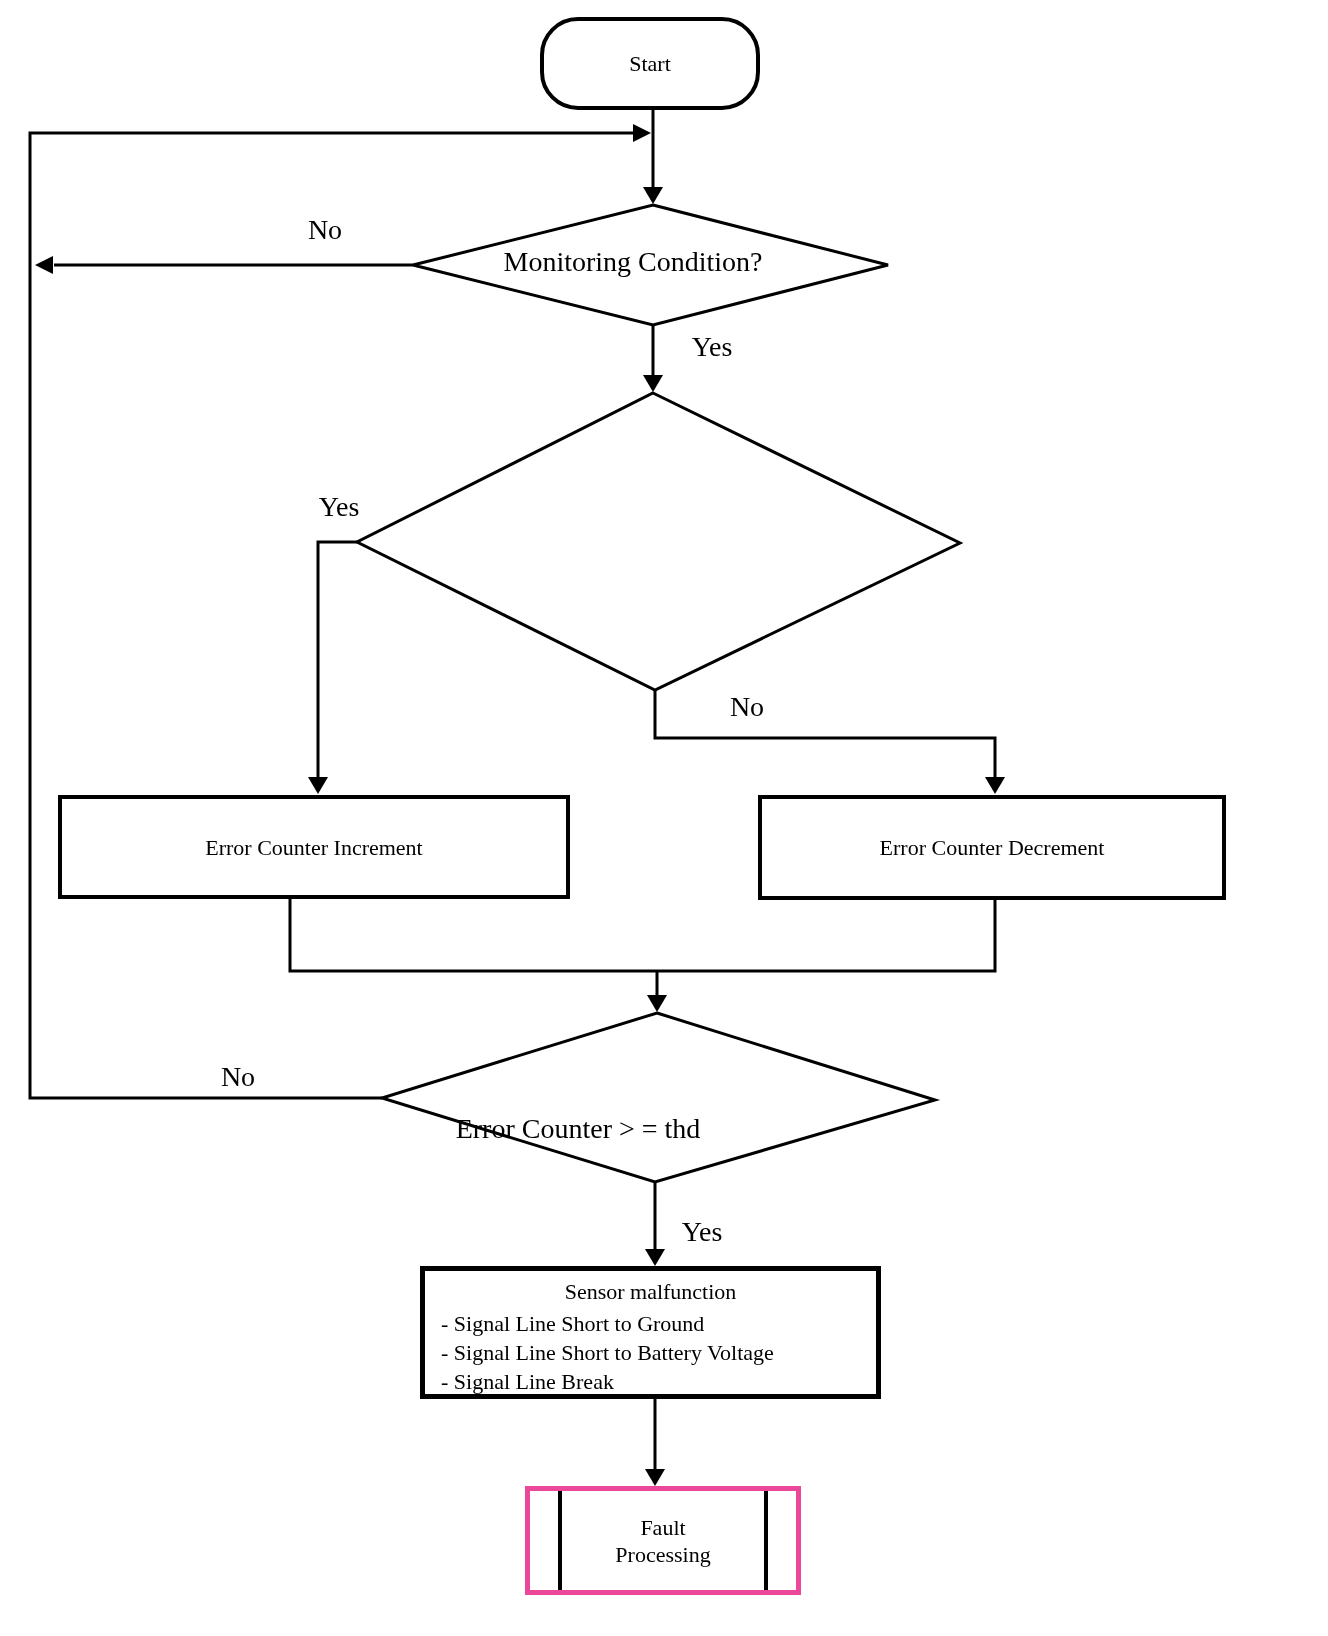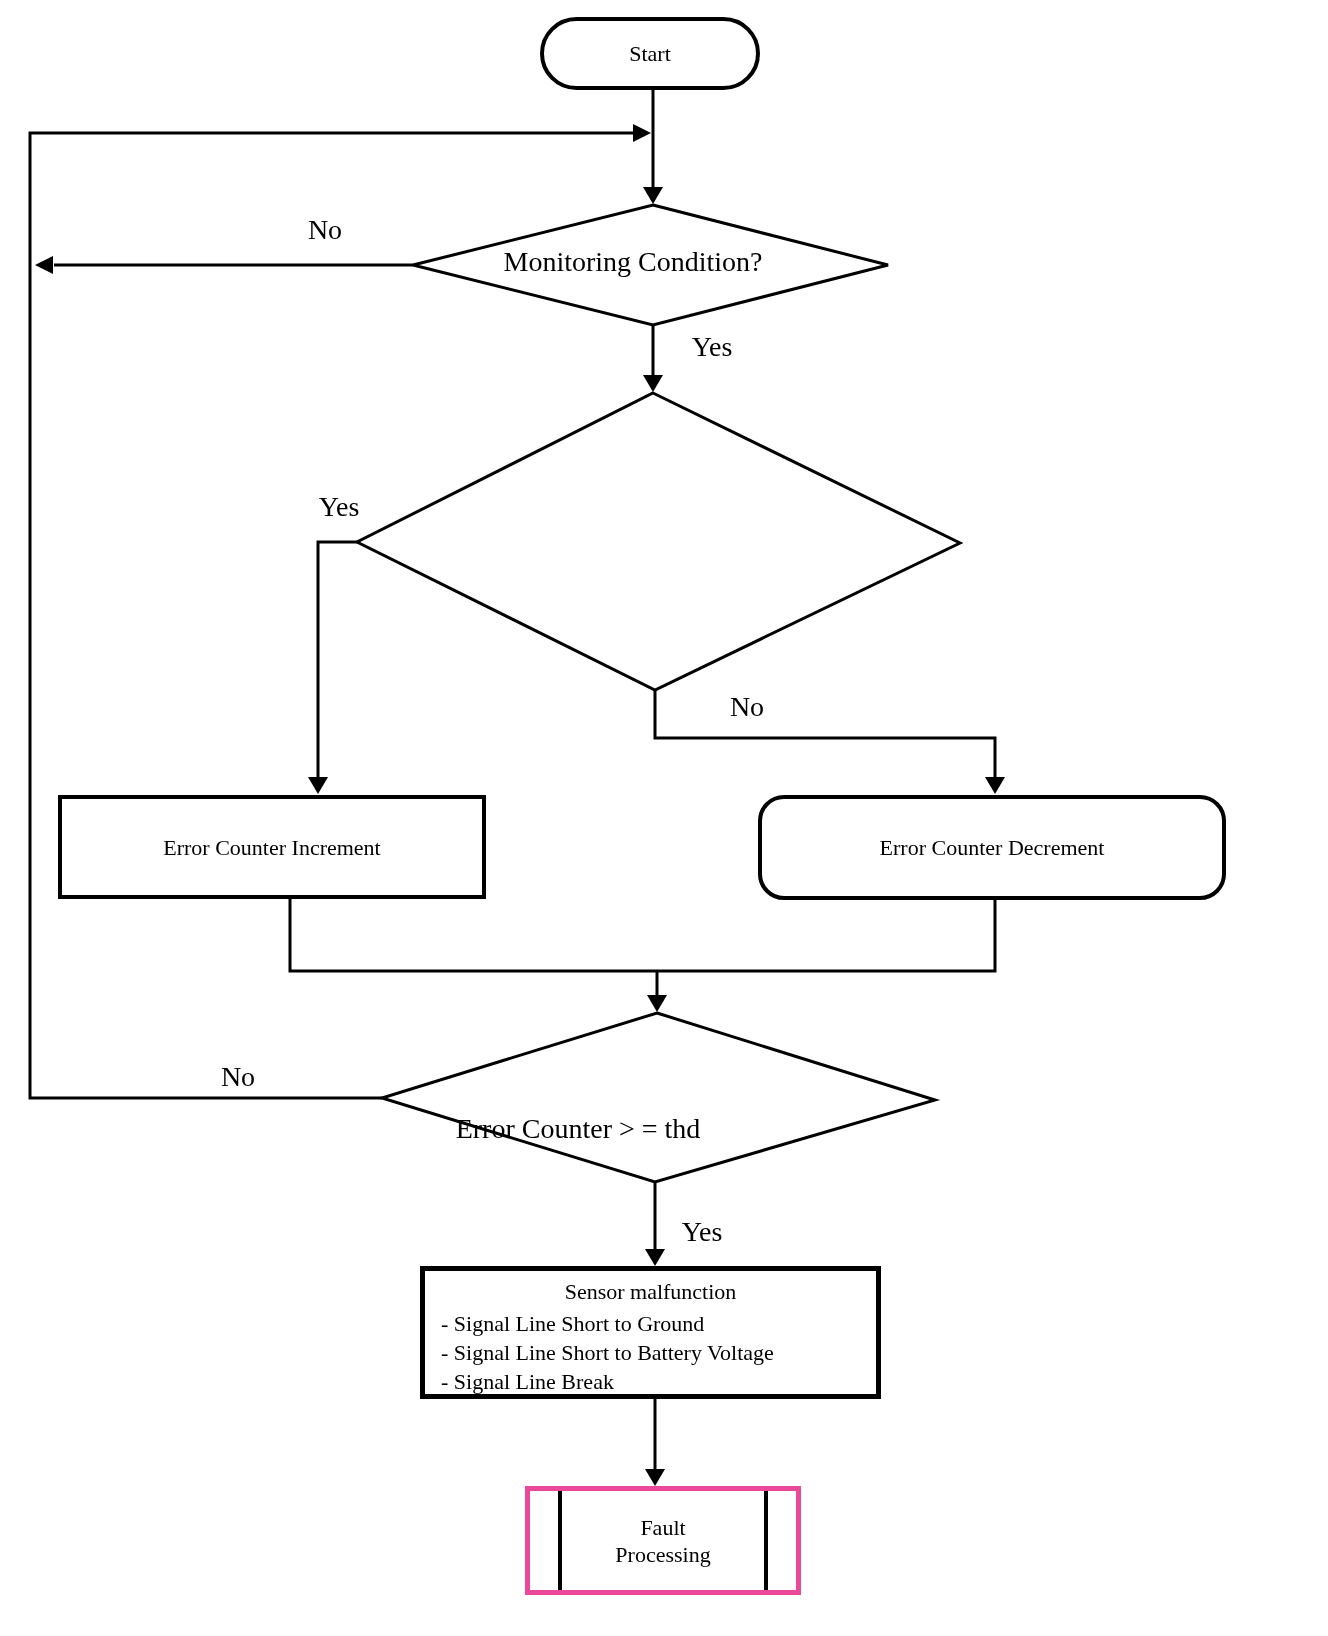--- a/index.html
+++ b/index.html
@@ -125,31 +125,31 @@
     <polygon points="653,204 643,187 663,187" fill="#000000"></polygon>
     <polygon points="35,265 53,256 53,274" fill="#000000"></polygon>
     <polygon points="653,392 643,375 663,375" fill="#000000"></polygon>
     <polygon points="318,794 308,777 328,777" fill="#000000"></polygon>
     <polygon points="995,794 985,777 1005,777" fill="#000000"></polygon>
     <polygon points="657,1012 647,995 667,995" fill="#000000"></polygon>
     <polygon points="655,1266 645,1249 665,1249" fill="#000000"></polygon>
     <polygon points="655,1486 645,1469 665,1469" fill="#000000"></polygon>
   </svg>
 
-  <div class="node terminator" style="left:540px; top:17px; width:220px; height:73px;">
+  <div class="node terminator" style="left:540px; top:17px; width:220px; height:93px;">
     <span>Start</span>
   </div>
 
   <span class="dlabel" style="left:633px; top:261px;">Monitoring Condition?</span>
   <span class="dlabel" style="left:578px; top:1128px;">Error Counter &gt; = thd</span>
 
-  <div class="node process" style="left:58px; top:795px; width:428px; height:104px;">
+  <div class="node process" style="left:58px; top:795px; width:512px; height:104px;">
     <span>Error Counter Increment</span>
   </div>
-  <div class="node process" style="left:758px; top:795px; width:468px; height:105px;border-radius:26px;">
+  <div class="node process" style="left:758px; top:795px; width:468px; height:105px;">
     <span>Error Counter Decrement</span>
   </div>
 
   <div class="malfunction-box" style="left:420px; top:1266px; width:461px; height:133px;">
     <span class="malfunction-title">Sensor malfunction</span>
     <span class="malfunction-item">- Signal Line Short to Ground</span>
     <span class="malfunction-item">- Signal Line Short to Battery Voltage</span>
     <span class="malfunction-item">- Signal Line Break</span>
   </div>
 

